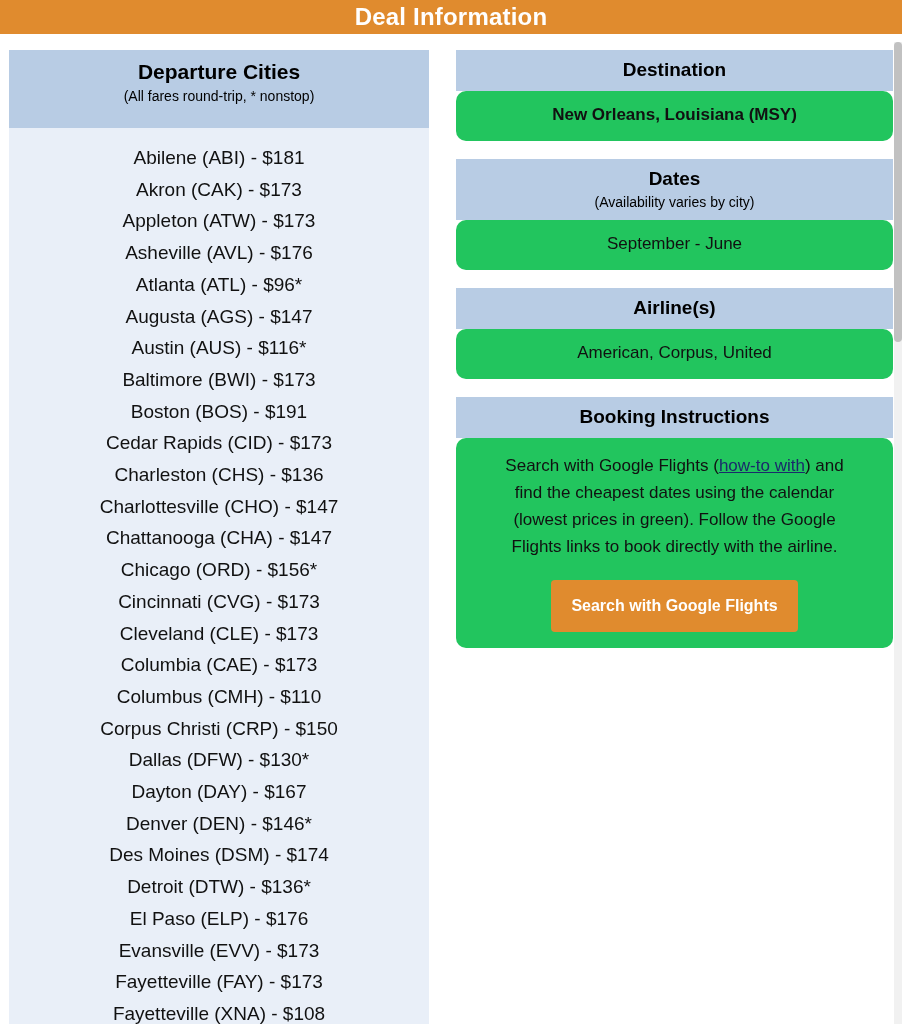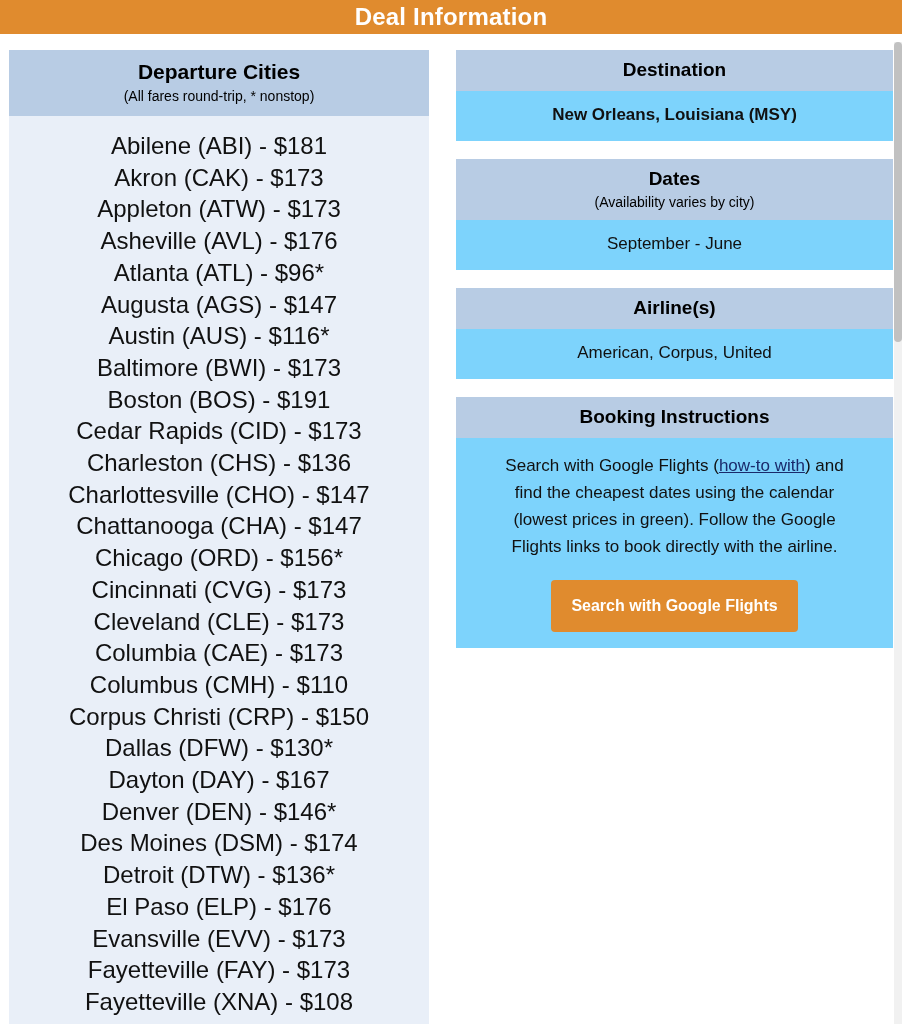--- a/index.html
+++ b/index.html
@@ -47,41 +47,41 @@
   .col-gap { width: 27px; }
   .col-right {
     width: 437px;
     margin-top: 16px;
   }
 
   
   .panel-head {
     background: #b8cce4;
     text-align: center;
-    padding: 10px 8px 12px 8px;
+    padding: 10px 8px 24px 8px;
   }
   .panel-head h2 {
     margin: 0;
     font-size: 21px;
     font-weight: bold;
     color: #000000;
   }
   .panel-head .sub {
     margin-top: 4px;
     font-size: 14px;
     color: #000000;
   }
   .panel-body {
     background: #e9eff8;
     padding: 14px 8px 10px 8px;
   }
   .city-list { }
   .city-row {
     text-align: center;
-    font-size: 24px;
+    font-size: 19px;
     color: #111111;
     line-height: 31.7px;
     white-space: nowrap;
   }
 
   
   .card { margin-bottom: 18px; }
   .card-head {
     background: #b8cce4;
     text-align: center;
@@ -92,25 +92,26 @@
     font-size: 19px;
     font-weight: bold;
     color: #000000;
   }
   .card-head .sub {
     margin-top: 4px;
     font-size: 14px;
     color: #000000;
   }
   .card-body {
-    background: #7dd3fc;
+    background: #22c55e;
     text-align: center;
     padding: 14px 18px 16px 18px;
     font-size: 17px;
     color: #111111;
+    border-radius: 10px;
   }
   .card-body.strong { font-weight: bold; font-size: 17px; }
 
   .booking-text {
     font-size: 17px;
     line-height: 27px;
     color: #111111;
     padding: 0 24px;
   }
   .booking-link {

